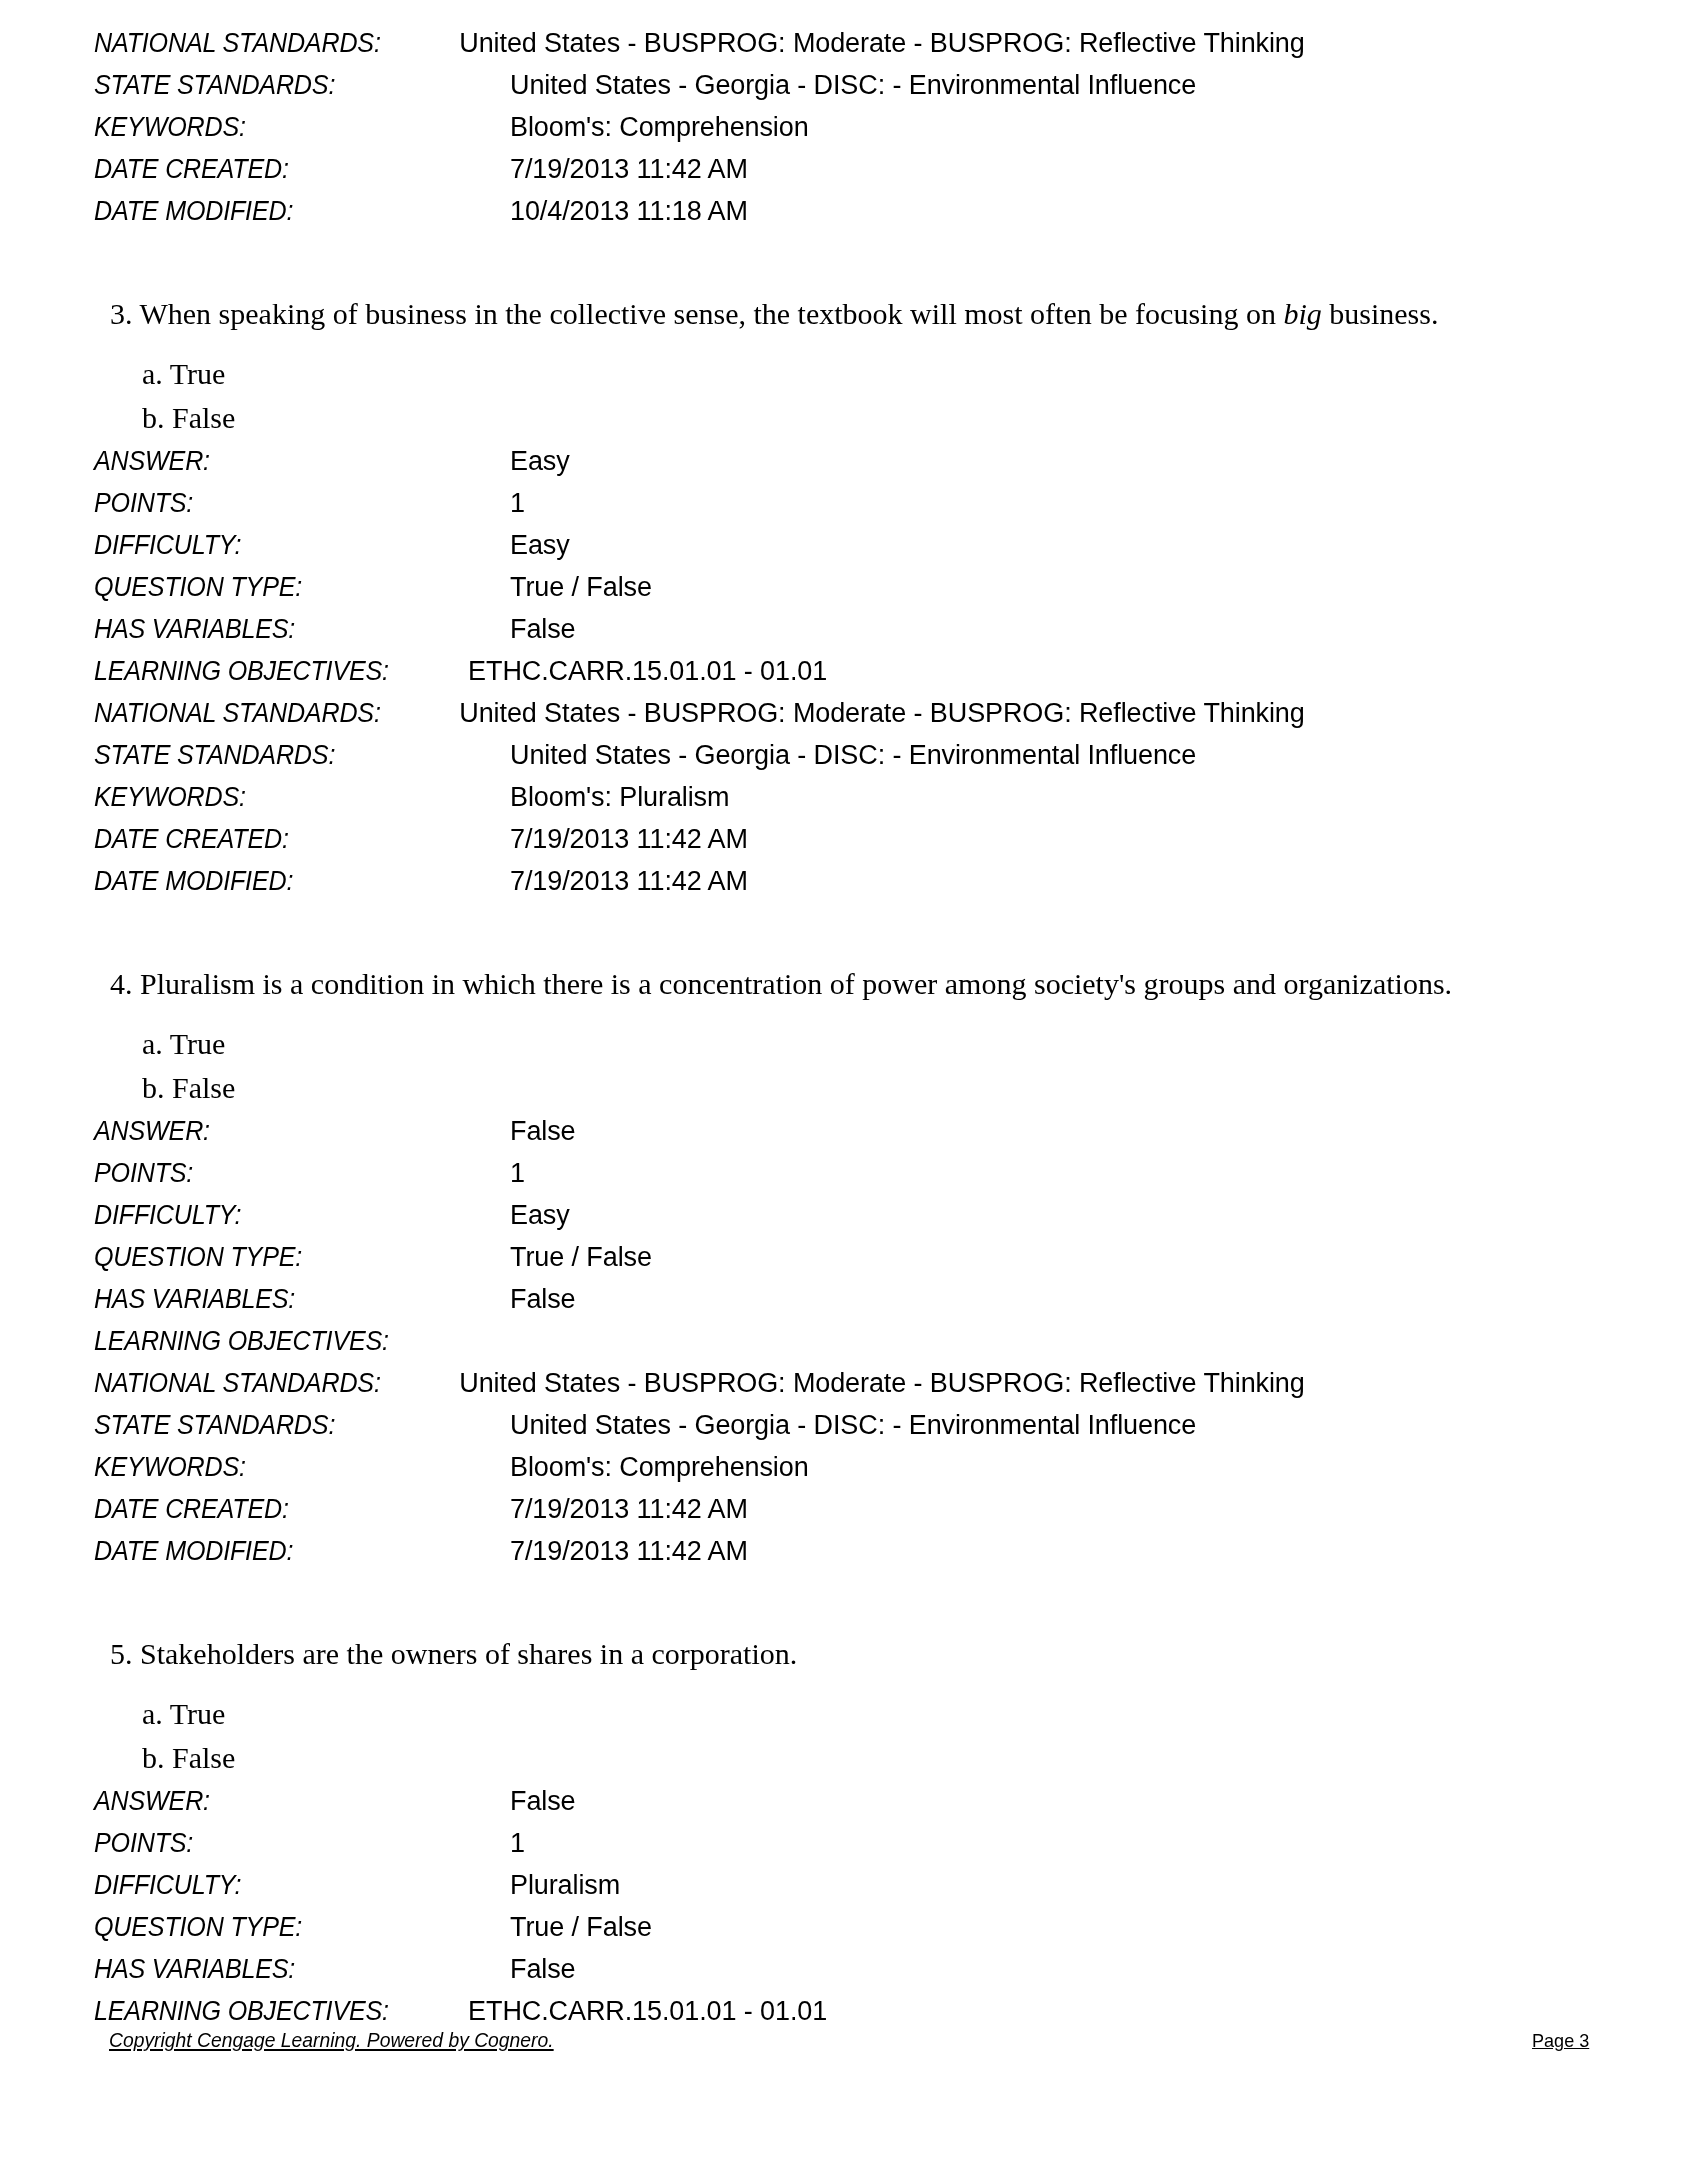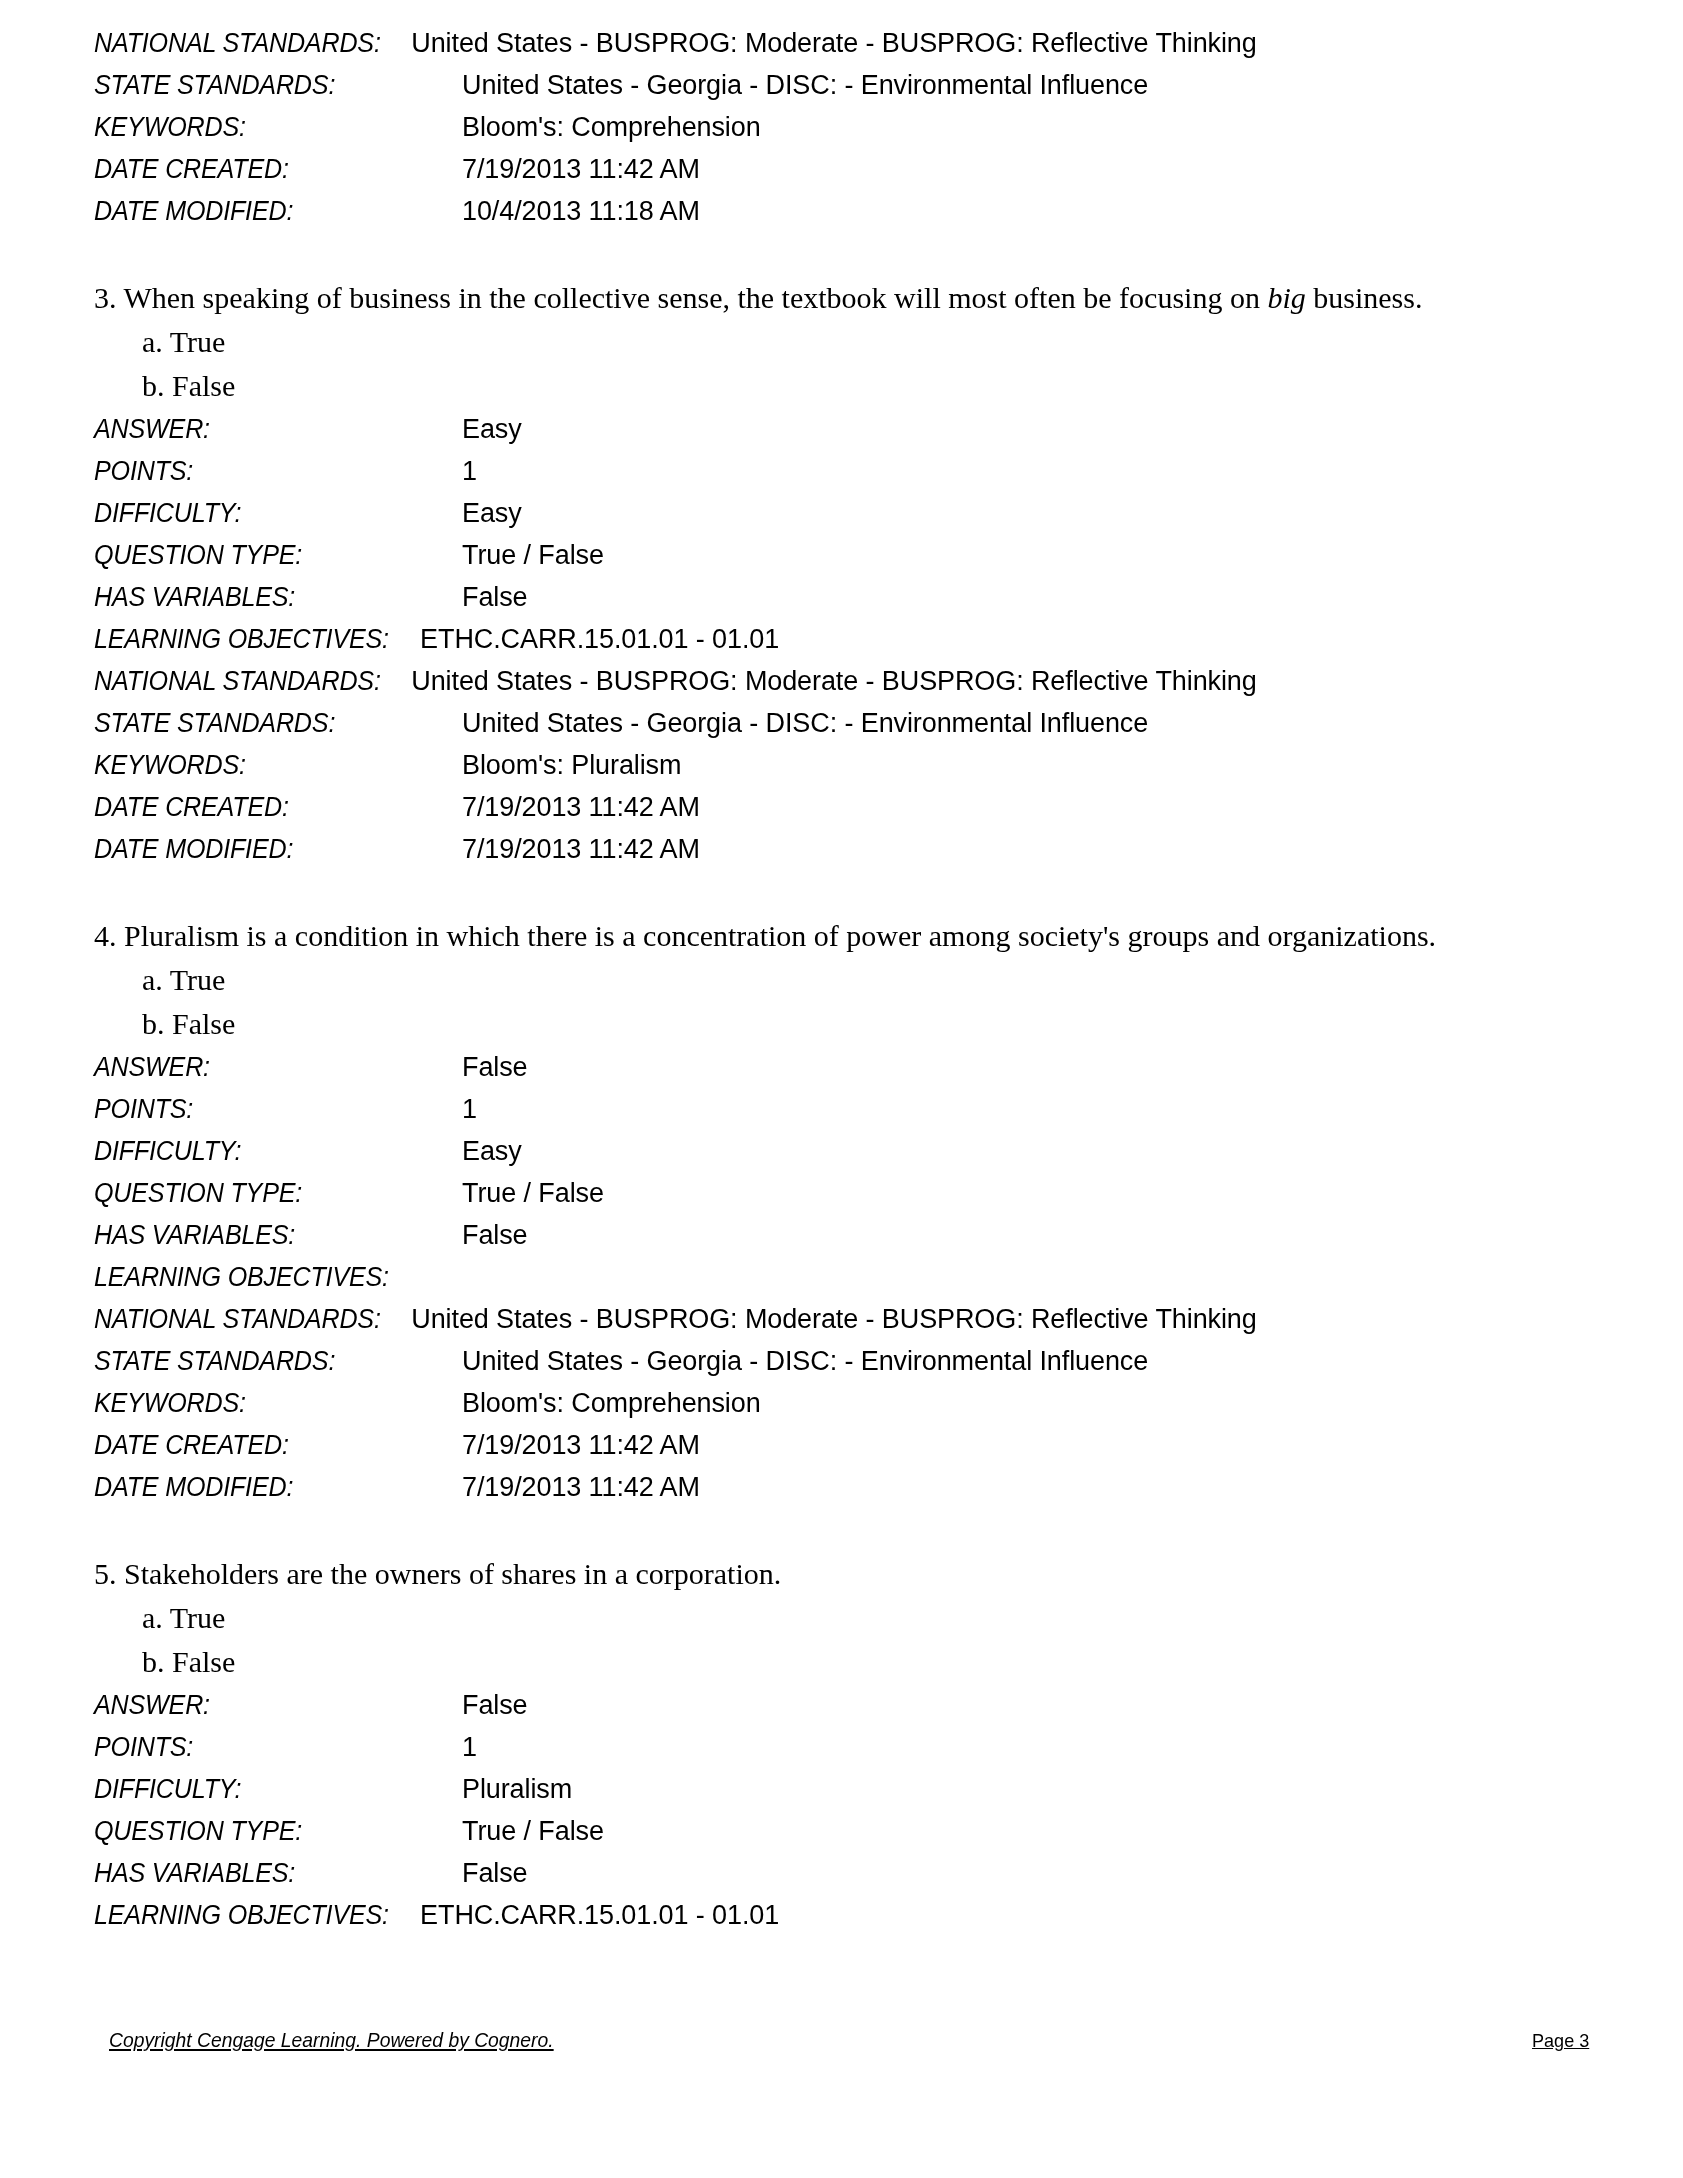--- a/index.html
+++ b/index.html
@@ -27,20 +27,21 @@
   }
 
   
   .meta-row {
     display: flex;
     align-items: flex-end;
     height: 42px;
     line-height: 42px;
     white-space: nowrap;
     font-family: "Liberation Sans", "DejaVu Sans", sans-serif;
+    gap: 48px;
   }
   .meta-label {
     font-style: italic;
     font-size: 27px;
     letter-spacing: -0.2px;
     width: 368px;
     flex: 0 0 368px;
     transform: scaleX(0.93);
     transform-origin: left center;
   }
@@ -54,21 +55,21 @@
     width: auto;
     flex: 0 0 auto;
     padding-right: 9px;
   }
 
   
   .question {
     font-family: "Liberation Serif", "DejaVu Serif", serif;
     font-size: 30px;
     line-height: 44px;
-    margin: 0;
+    margin: 16px;
     padding-left: 0;
     text-indent: 0;
     white-space: nowrap;
   }
   .question .num { }
   .question em { font-style: italic; }
 
   .choice {
     font-family: "Liberation Serif", "DejaVu Serif", serif;
     font-size: 30px;

